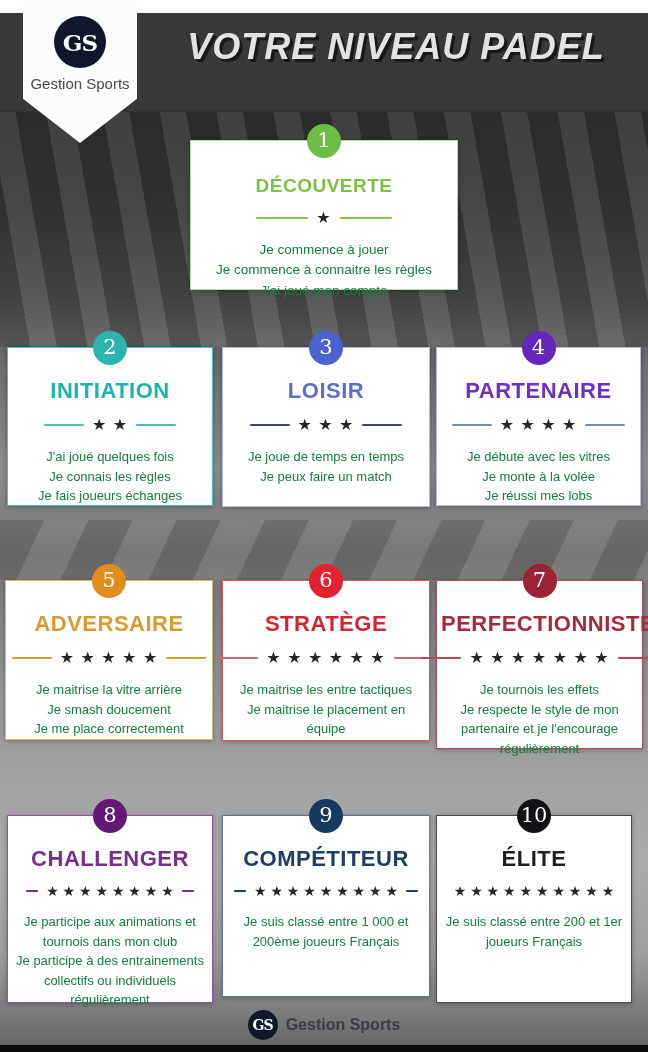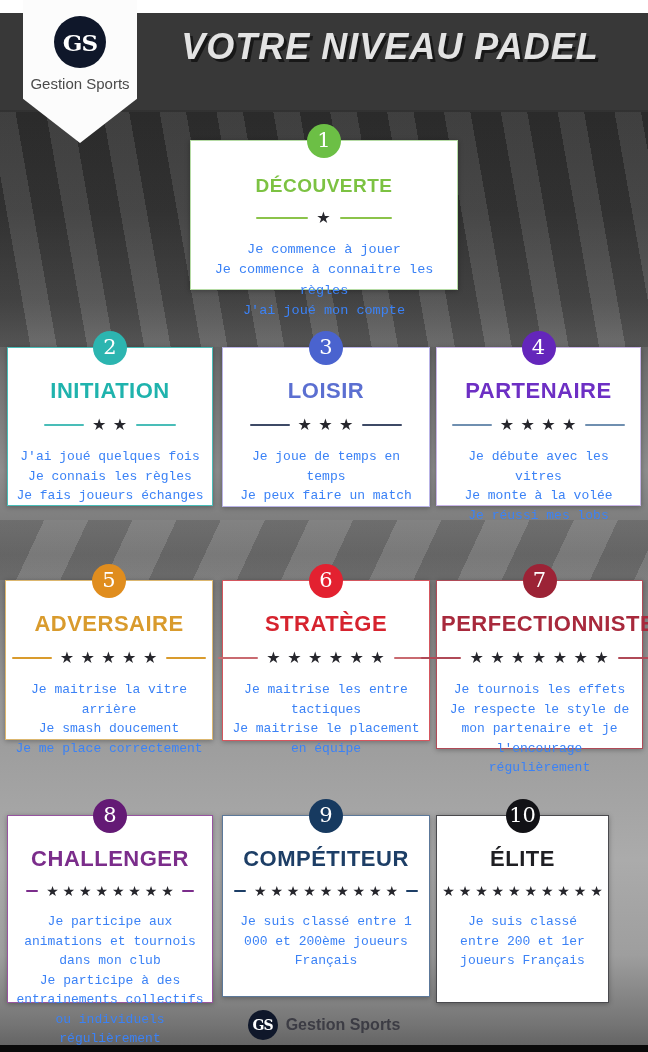--- a/index.html
+++ b/index.html
@@ -10,21 +10,21 @@
       #6e6e6e 365px,#8d8d8d 470px,#747474 555px,#989898 700px,#ababab 860px,
       #9e9e9e 955px,#747474 1025px,#5f5f5f 1052px);
   }
   .bg-stripes{position:absolute;top:112px;left:0;right:0;height:235px;z-index:0;opacity:.45;
     background:repeating-linear-gradient(80deg,rgba(15,15,15,.45) 0 30px,rgba(150,150,150,.30) 30px 56px);}
   .bg-stripes2{position:absolute;top:520px;left:0;right:0;height:60px;z-index:0;opacity:.30;
     background:repeating-linear-gradient(115deg,rgba(15,15,15,.5) 0 40px,rgba(170,170,170,.3) 40px 80px);}
   .top-strip{position:absolute;top:0;left:0;right:0;height:13px;background:#ffffff;z-index:5;}
   .header-band{position:absolute;top:13px;left:0;right:0;height:97px;background:#383838;z-index:1;}
   .main-title{
-    position:absolute;top:26px;left:144px;width:492px;z-index:4;text-align:center;white-space:nowrap;
+    position:absolute;top:26px;left:150px;width:492px;z-index:4;text-align:center;white-space:nowrap;
     font-size:36px;font-weight:900;font-style:italic;letter-spacing:1px;color:#e3e3e3;
     text-shadow:3px 3px 0 rgba(8,8,8,.65);
   }
   .ribbon{
     position:absolute;left:23px;top:0;width:114px;height:143px;background:#fcfcfc;z-index:6;
     clip-path:polygon(0 0,100% 0,100% 69%,50% 100%,0 69%);
     display:flex;flex-direction:column;align-items:center;padding-top:16px;box-sizing:border-box;
   }
   .gs-icon{
     width:52px;height:52px;border-radius:50%;background:#0f172a;color:#ffffff;
@@ -43,21 +43,21 @@
   }
   .card-title{margin:30px 4px 0;font-size:22px;font-weight:bold;letter-spacing:.5px;color:var(--accent,#333);}
   .card-first .card-title{font-size:19px;margin-top:34px;text-align:center;}
   .divider{display:flex;align-items:center;justify-content:center;gap:8px;margin:11px 8px 13px;}
   .dline{height:2px;background:var(--line,#999);border-radius:1px;flex:0 0 auto;}
   .dline.long{width:40px;}
   .card-first .dline.long{width:52px;}
   .dline.short{width:12px;}
   .stars{color:#26262c;font-size:16px;letter-spacing:1px;white-space:nowrap;}
   .stars.dense{font-size:14px;letter-spacing:0;}
-  .card-body{font-size:13px;color:#3b82f6;line-height:1.5;padding:0 8px;font-family:Liberation Mono, monospace;}
+  .card-body{font-size:13px;color:#15803d;line-height:1.5;padding:0 8px;}
   .card-first .card-body{font-size:13.5px;}
   .footer{position:absolute;top:1010px;left:0;right:0;display:flex;justify-content:center;align-items:center;gap:8px;z-index:2;}
   .footer .gs-icon{width:30px;height:30px;font-size:14px;letter-spacing:-1px;}
   .footer-name{font-size:16px;font-weight:bold;color:#3c3c44;}
   .bottom-bar{position:absolute;bottom:0;left:0;right:0;height:7px;background:#0a0a0a;z-index:5;}
 </style>
 </head>
 <body>
 
 <div class="canvas">
@@ -195,21 +195,21 @@
     <div class="divider">
         <span class="dline short"></span>
         <span class="stars dense">★ ★ ★ ★ ★ ★ ★ ★ ★</span>
         <span class="dline short"></span>
       </div>
     <div class="card-body">
         <div>Je suis classé entre 1 000 et 200ème joueurs Français</div>
       </div>
   </div>
 
-  <div class="level-card" style="left: 436px; top: 815px; width: 173px; height: 188px; --accent: #1f1f23; --circle: #121216; --border: #4a4a4e; --line: #1f1f23;">
+  <div class="level-card" style="left: 436px; top: 815px; width: 196px; height: 188px; --accent: #1f1f23; --circle: #121216; --border: #4a4a4e; --line: #1f1f23;">
     <div class="level-badge">10</div>
     <div class="card-title">ÉLITE</div>
     <div class="divider">
         <span class="stars dense">★ ★ ★ ★ ★ ★ ★ ★ ★ ★</span>
       </div>
     <div class="card-body">
         <div>Je suis classé entre 200 et 1er joueurs Français</div>
       </div>
   </div>
 

